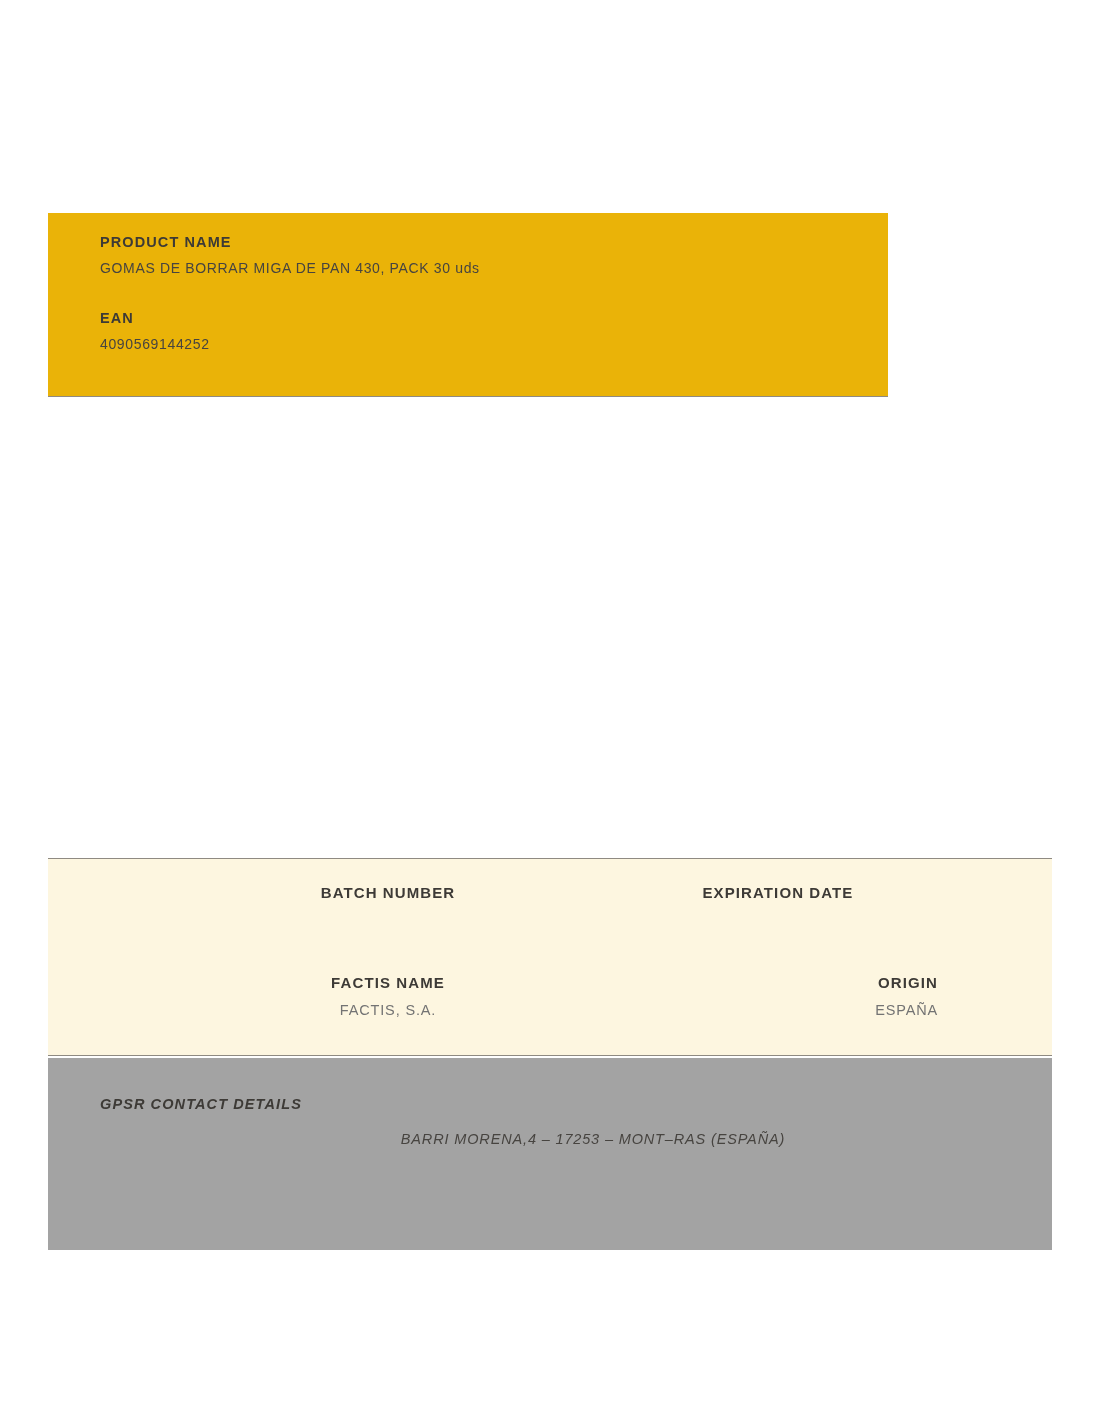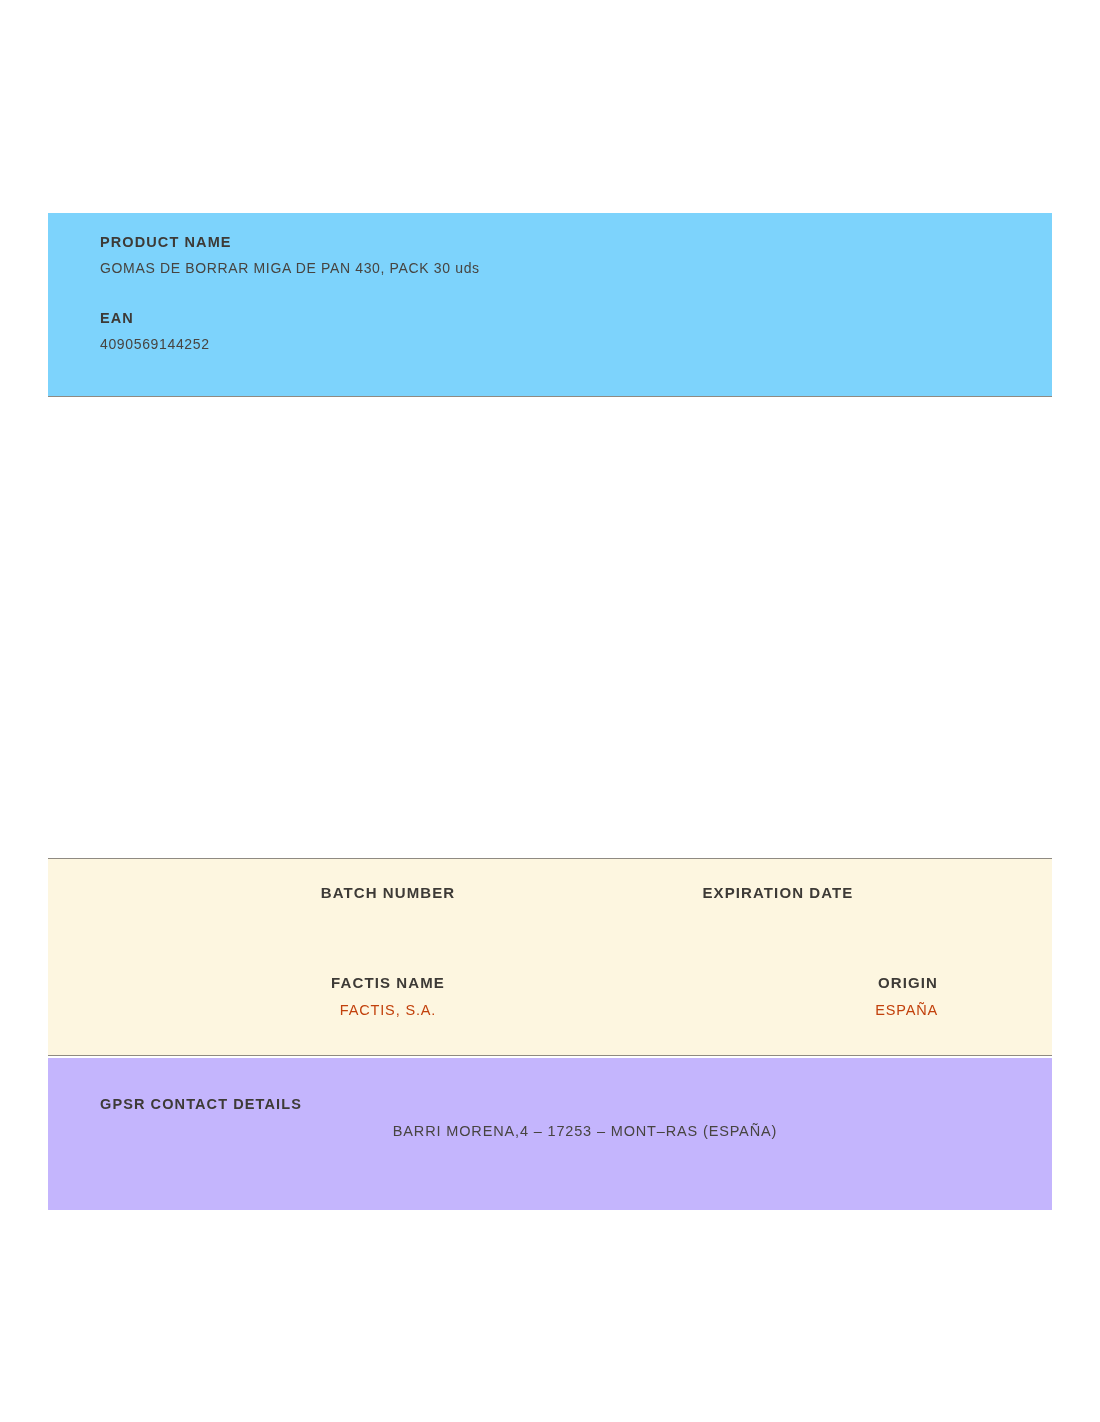--- a/index.html
+++ b/index.html
@@ -22,23 +22,23 @@
     top: 0;
     width: 1100px;
     height: 1422px;
   }
 
   
   .block-top {
     position: absolute;
     left: 48px;
     top: 213px;
-    width: 1004px;
+    width: 840px;
     height: 184px;
-    background: #7dd3fc;
+    background: #eab308;
     box-sizing: border-box;
   }
   .block-top .rule-bottom {
     position: absolute;
     left: 0;
     bottom: 0;
     width: 100%;
     height: 1px;
     background: #8f8a82;
   }
@@ -106,41 +106,42 @@
     letter-spacing: 1.1px;
     color: #3d3a36;
     line-height: 1.3;
     margin: 0 0 8px 0;
     white-space: nowrap;
   }
   .cell-value {
     font-size: 14.5px;
     font-weight: normal;
     letter-spacing: 0.85px;
-    color: #c2410c;
+    color: #737373;
     line-height: 1.3;
     margin: 0;
     white-space: nowrap;
     min-height: 17px;
   }
 
   #batch-cell   { left: 180px; top: 25px;  width: 320px; }
   #expiration-cell { left: 570px; top: 25px; width: 320px; }
   #legal-cell   { left: 180px; top: 115px; width: 320px; }
   #origin-cell  { left: 570px; top: 115px; width: 320px; text-align: right; }
 
   
   .block-bottom {
     position: absolute;
     left: 48px;
     top: 1058px;
     width: 1004px;
-    height: 152px;
-    background: #c4b5fd;
-    box-sizing: border-box;
+    height: 192px;
+    background: #a3a3a3;
+    box-sizing: border-box;
+    font-style: italic;
   }
   #gpsr-label {
     position: absolute;
     left: 52px;
     top: 37px;
     font-size: 14.5px;
     font-weight: bold;
     letter-spacing: 1.1px;
     color: #3d3a36;
     line-height: 1.3;
@@ -151,21 +152,21 @@
     position: absolute;
     left: 0;
     top: 64px;
     width: 100%;
     text-align: center;
     font-size: 14.5px;
     font-weight: normal;
     letter-spacing: 0.85px;
     color: #474440;
     line-height: 1.3;
-    margin: 0;
+    margin: 8px;
     padding-left: 70px;
     box-sizing: border-box;
   }
 </style>
 </head>
 <body>
 
 <div class="sheet">
 
   <div class="block-top">

